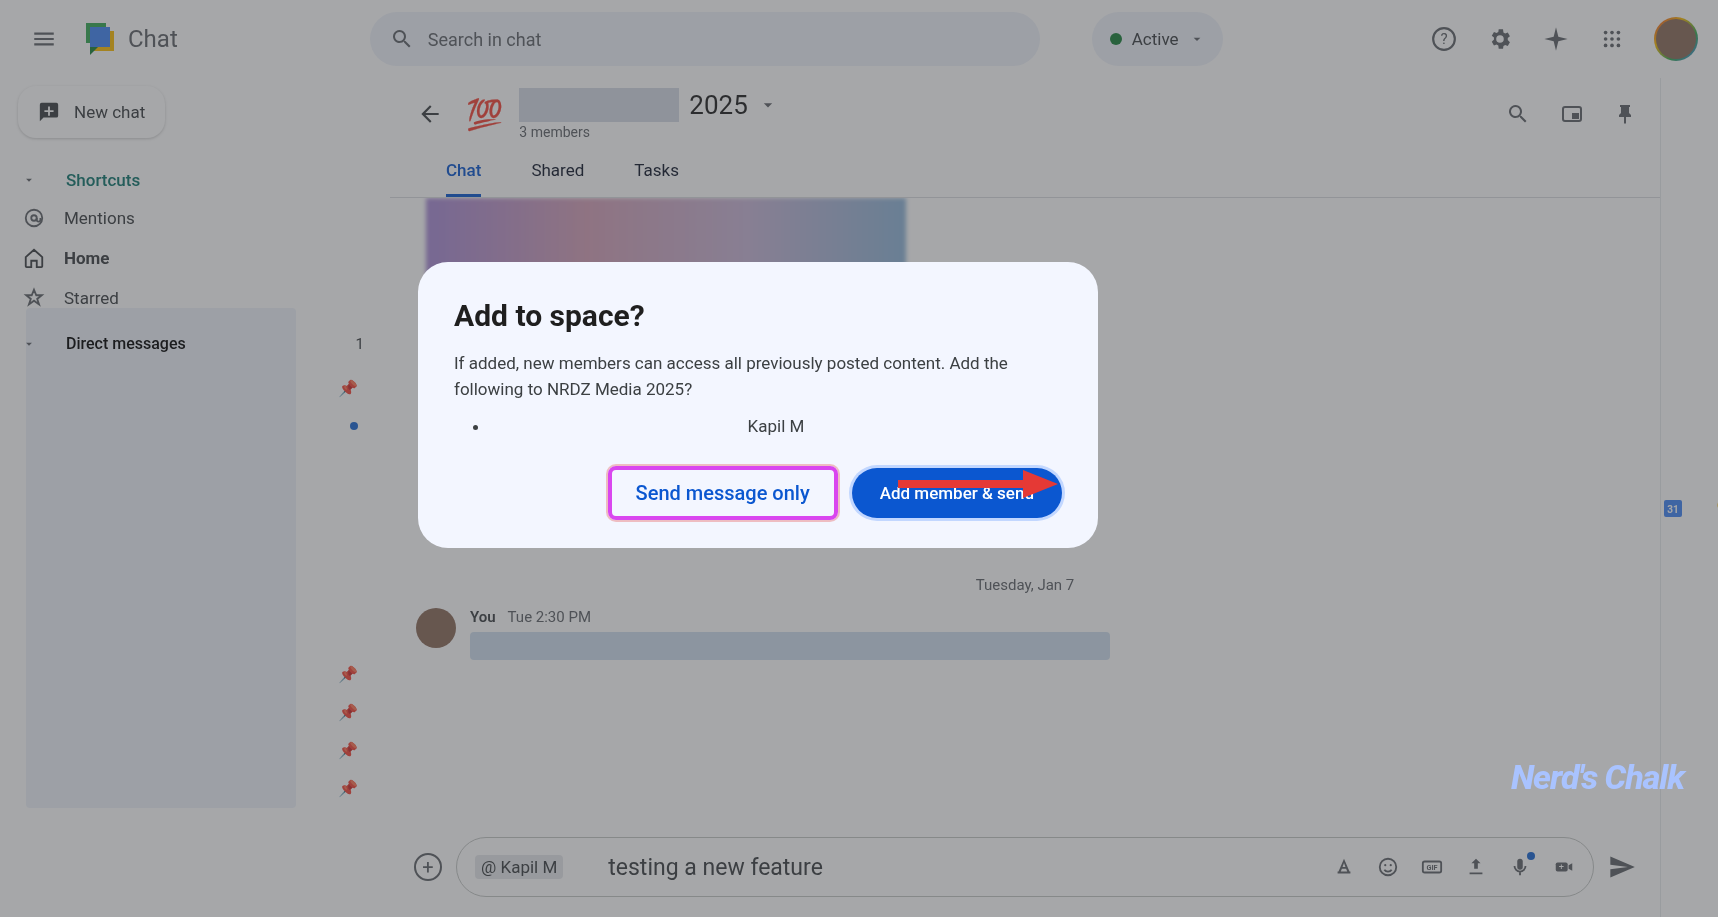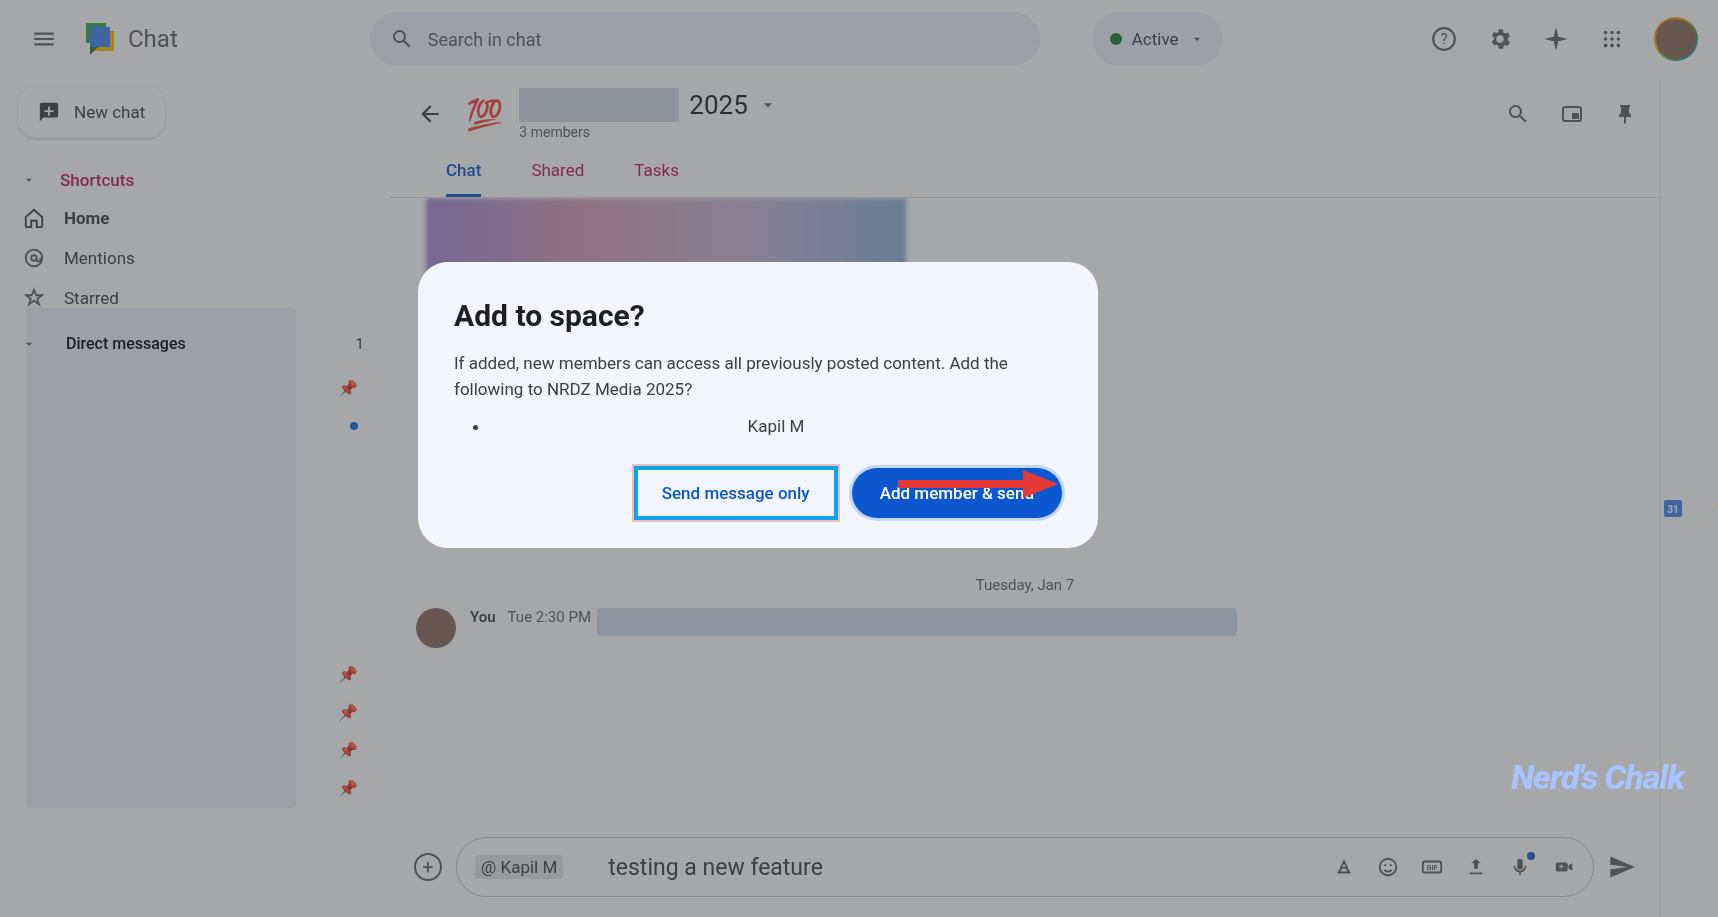--- a/index.html
+++ b/index.html
@@ -20,21 +20,21 @@
 .avatar { width: 44px; height: 44px; border-radius: 50%; background: linear-gradient(135deg,#ea4335,#fbbc04,#34a853,#4285f4); padding: 2px; }
 .avatar-inner { width: 100%; height: 100%; border-radius: 50%; background: #8b6b5a; }
 
 
 .main-layout { display: flex; height: calc(100% - 78px); }
 
 
 .sidebar { width: 390px; padding: 8px 18px; }
 .new-chat-btn { background: #fff; border: none; border-radius: 18px; height: 52px; padding: 0 20px; display: flex; align-items: center; gap: 14px; font-size: 17px; color: #3c4043; box-shadow: 0 1px 3px rgba(0,0,0,0.2); cursor: pointer; margin-bottom: 24px; }
 .nav-section { margin-bottom: 6px; }
-.nav-header { display: flex; align-items: center; gap: 4px; padding: 8px 4px; font-size: 17px; color: #be185d; font-weight: 500; cursor: pointer; }
+.nav-header { display: flex; align-items: center; gap: 10px; padding: 8px 4px; font-size: 17px; color: #0f766e; font-weight: 500; cursor: pointer; }
 .nav-item { display: flex; align-items: center; gap: 18px; padding: 8px 4px 8px 4px; font-size: 17px; color: #3c4043; cursor: pointer; border-radius: 24px; }
 .nav-item.bold { font-weight: 700; }
 .nav-icon { width: 24px; height: 24px; display: flex; align-items: center; justify-content: center; color: #5f6368; }
 .dm-header { display: flex; align-items: center; justify-content: space-between; padding: 10px 8px 10px 4px; }
 .dm-count { font-size: 15px; color: #3c4043; }
 .dm-list { margin-top: 6px; }
 .dm-row { height: 38px; display: flex; align-items: center; justify-content: flex-end; padding-right: 14px; gap: 10px; }
 .pin-icon { color: #5f6368; font-size: 16px; }
 .unread-dot { width: 8px; height: 8px; background: #1967d2; border-radius: 50%; }
 .dm-text { color: #3c4043; font-size: 16px; }
@@ -45,29 +45,29 @@
 .content-header { height: 72px; display: flex; align-items: center; padding: 0 20px; gap: 16px; }
 .back-btn { width: 40px; height: 40px; display: flex; align-items: center; justify-content: center; cursor: pointer; color: #3c4043; }
 .space-emoji { font-size: 30px; }
 .space-title-block { display: flex; flex-direction: column; }
 .space-title-row { display: flex; align-items: center; gap: 10px; }
 .space-title-redact { width: 160px; height: 34px; background: #d5dbe6; }
 .space-year { font-size: 26px; color: #1f1f1f; }
 .space-members { font-size: 14px; color: #5f6368; margin-top: 2px; }
 .content-header-icons { margin-left: auto; display: flex; gap: 26px; }
 .tabs { display: flex; gap: 50px; padding: 0 56px; border-bottom: 1px solid #dadce0; }
-.tab { padding: 10px 0 14px; font-size: 17px; color: #be185d; cursor: pointer; }
+.tab { padding: 10px 0 14px; font-size: 17px; color: #0f172a; cursor: pointer; }
 .tab.active { color: #0b57d0; border-bottom: 3px solid #0b57d0; font-weight: 500; }
 
 .chat-body { flex: 1; padding: 0 20px; overflow: hidden; position: relative; }
 .gradient-img { width: 480px; height: 78px; background: linear-gradient(90deg,#a88bd6,#d4a0b8,#c8b5d6,#8fb5d8); margin-left: 16px; filter: blur(2px); }
 .date-divider { text-align: center; color: #5f6368; font-size: 15px; margin: 300px 0 14px; }
 .msg-row { display: flex; gap: 14px; margin-left: 6px; }
 .msg-avatar { width: 40px; height: 40px; border-radius: 50%; background: #8b6b5a; }
-.msg-content { display: flex; gap: 6px; }
+.msg-content { display: flex; flex-direction: column; gap: 6px; }
 .msg-meta { display: flex; gap: 12px; font-size: 15px; }
 .msg-author { font-weight: 600; color: #3c4043; }
 .msg-time { color: #5f6368; }
 .msg-redact { width: 640px; height: 28px; background: #d0deee; border-radius: 4px; }
 
 
 .composer-row { display: flex; align-items: center; gap: 14px; padding: 20px 24px; }
 .composer-add { width: 28px; height: 28px; border: 2px solid #5f6368; border-radius: 50%; display: flex; align-items: center; justify-content: center; color: #5f6368; font-size: 20px; cursor: pointer; }
 .composer { flex: 1; height: 60px; border: 1px solid #c4c7c5; border-radius: 30px; display: flex; align-items: center; padding: 0 18px; gap: 10px; }
 .mention-chip { background: #e6e8eb; border-radius: 4px; padding: 2px 6px; font-size: 17px; color: #3c4043; }
@@ -82,21 +82,21 @@
 .rail-expand { margin-top: auto; margin-bottom: 18px; color: #5f6368; cursor: pointer; }
 
 
 .overlay { position: absolute; inset: 0; background: rgba(60,64,67,0.46); z-index: 100; display: flex; align-items: flex-start; justify-content: flex-start; padding-left: 47px; }
 .modal { position: absolute; left: 418px; top: 262px; width: 680px; background: #f3f6ff; border-radius: 30px; padding: 36px 36px 28px; }
 .modal-title { font-size: 30px; color: #1f1f1f; margin-bottom: 18px; }
 .modal-desc { font-size: 17px; color: #3c4043; line-height: 1.5; margin-bottom: 14px; }
 .modal-list { list-style: disc; margin-left: 36px; font-size: 17px; color: #3c4043; margin-bottom: 30px; text-align: center; }
 .modal-actions { display: flex; justify-content: flex-end; gap: 14px; align-items: center; }
 .arrow-annotation { position: absolute; left: 480px; bottom: 44px; }
-.btn-outline { height: 54px; padding: 0 24px; border: 4px solid #0ea5e9; border-radius: 0; background: transparent; color: #0b57d0; font-size: 17px; font-weight: 500; cursor: pointer; box-shadow: 0 0 0 2px rgba(229,57,53,0.3); }
+.btn-outline { height: 54px; padding: 0 24px; border: 4px solid #d946ef; border-radius: 8px; background: transparent; color: #0b57d0; font-size: 20px; font-weight: 500; cursor: pointer; box-shadow: 0 0 0 2px rgba(229,57,53,0.3); }
 .btn-primary { height: 50px; padding: 0 28px; border: none; border-radius: 26px; background: #0b57d0; color: #fff; font-size: 17px; font-weight: 500; cursor: pointer; box-shadow: 0 0 0 3px #c2d7ff; }
 
 
 .watermark { position: absolute; right: 34px; bottom: 120px; font-size: 34px; font-weight: 800; color: #a9c3ff; font-style: italic; z-index: 200; letter-spacing: -1px; }
 
 svg { display: block; }
 </style>
 </head>
 <body>
 
@@ -173,37 +173,37 @@
         </svg>
       <span>New chat</span>
     </button>
     <div class="nav-section">
       <div class="nav-header">
         <svg width="14" height="14" viewBox="0 0 24 24">
             <path fill="#5f6368" d="M7 10l5 5 5-5z"></path>
           </svg>
         <span style="margin-left:20px">Shortcuts</span>
       </div>
-      <div class="nav-item bold">
-        <span class="nav-icon">
-            <svg width="22" height="22" viewBox="0 0 24 24">
-              <path fill="none" stroke="#3c4043" stroke-width="2" d="M3 11l9-8 9 8v10a1 1 0 0 1-1 1h-5v-7h-6v7H4a1 1 0 0 1-1-1z"></path>
-            </svg>
-          </span>
-        <span>Home</span>
-      </div>
       <div class="nav-item">
         <span class="nav-icon">
             <svg width="22" height="22" viewBox="0 0 24 24">
               <circle cx="12" cy="12" r="9" fill="none" stroke="#5f6368" stroke-width="2"></circle>
               <circle cx="12" cy="12" r="3" fill="none" stroke="#5f6368" stroke-width="2"></circle>
               <path fill="none" stroke="#5f6368" stroke-width="2" d="M15 12v2a2 2 0 0 0 4 0v-2"></path>
             </svg>
           </span>
         <span>Mentions</span>
+      </div>
+      <div class="nav-item bold">
+        <span class="nav-icon">
+            <svg width="22" height="22" viewBox="0 0 24 24">
+              <path fill="none" stroke="#3c4043" stroke-width="2" d="M3 11l9-8 9 8v10a1 1 0 0 1-1 1h-5v-7h-6v7H4a1 1 0 0 1-1-1z"></path>
+            </svg>
+          </span>
+        <span>Home</span>
       </div>
       <div class="nav-item">
         <span class="nav-icon">
             <svg width="22" height="22" viewBox="0 0 24 24">
               <path fill="none" stroke="#5f6368" stroke-width="2" d="M12 3l2.5 6h6l-5 4 2 6-5.5-4-5.5 4 2-6-5-4h6z"></path>
             </svg>
           </span>
         <span>Starred</span>
       </div>
     </div>

